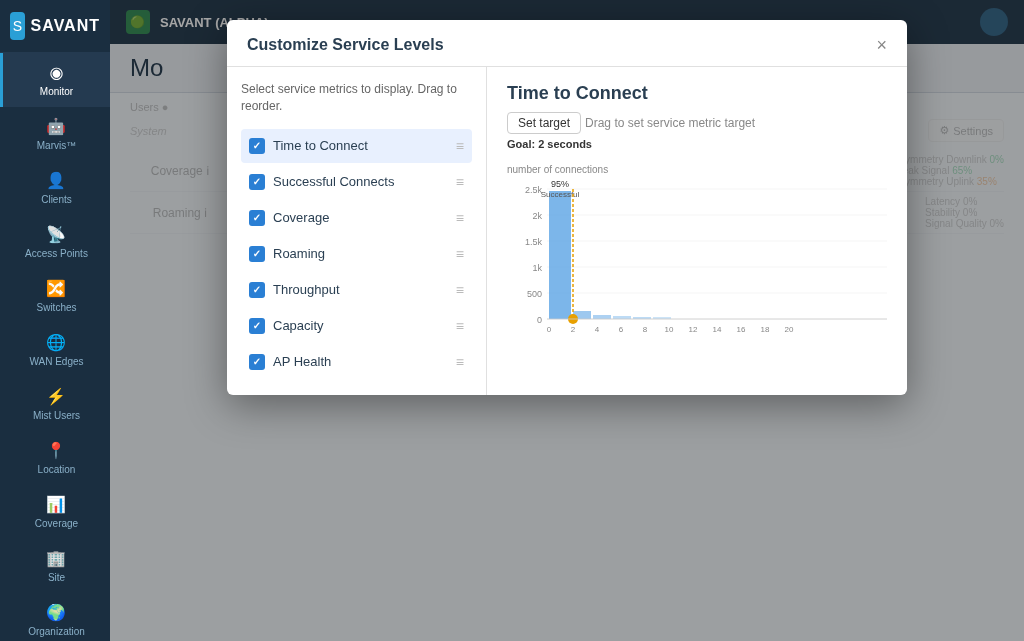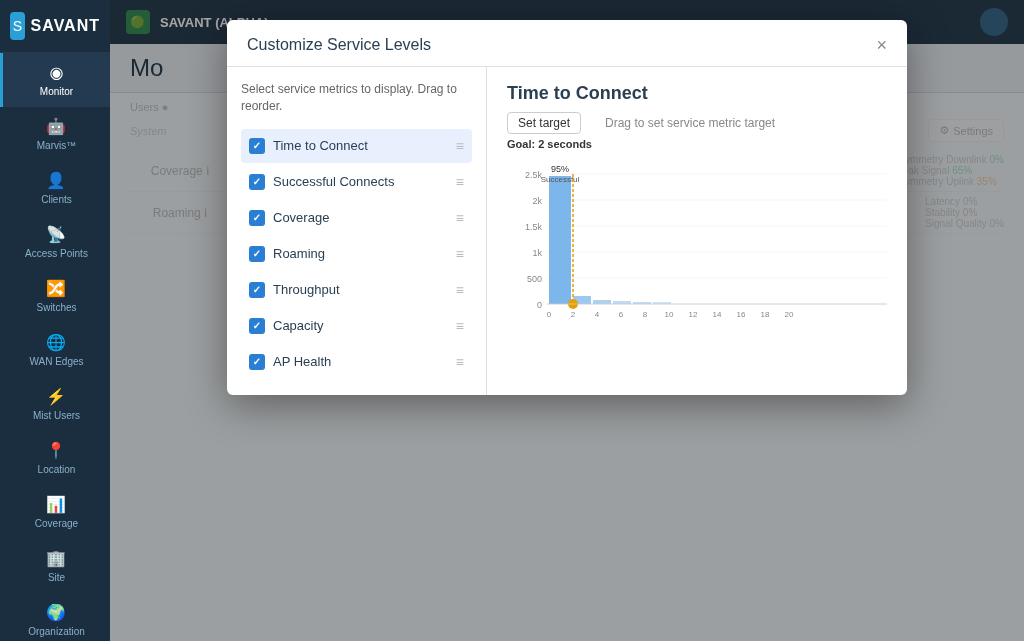--- a/index.html
+++ b/index.html
@@ -117,21 +117,21 @@
     }
     .modal-header {
       padding: 16px 20px 12px;
       border-bottom: 1px solid #e0e0e0;
       display: flex;
       align-items: center;
       justify-content: space-between;
     }
     .modal-title {
       font-size: 16px;
-      font-weight: 400;
+      font-weight: 700;
       color: #2a3f52;
     }
     .modal-close {
       font-size: 18px;
       color: #888;
       cursor: pointer;
       background: none;
       border: none;
       line-height: 1;
     }
@@ -200,21 +200,21 @@
     }
     .metric-detail-title {
       font-size: 18px;
       font-weight: 600;
       color: #2a3f52;
       margin-bottom: 8px;
     }
     .set-target-row {
       display: flex;
       align-items: center;
-      gap: 24px;
+      gap: 4px;
       margin-bottom: 4px;
     }
     .set-target-btn {
       background: white;
       border: 1px solid #ccc;
       border-radius: 4px;
       padding: 3px 10px;
       font-size: 12px;
       color: #333;
       cursor: pointer;
@@ -459,20 +459,21 @@
             <button class="set-target-btn">Set target</button>
             <span class="set-target-desc">Drag to set service metric target</span>
           </div>
 
           <p class="goal-text">
             <span>Goal:</span>
             <span>2 seconds</span>
           </p>
 
           <div class="chart-container">
+            <div class="chart-y-label">number of connections</div>
 
             <svg class="chart-svg" viewBox="0 0 380 160" preserveAspectRatio="none">
 
               <line x1="40" y1="10" x2="380" y2="10" stroke="#e8e8e8" stroke-width="0.5"></line>
               <line x1="40" y1="36" x2="380" y2="36" stroke="#e8e8e8" stroke-width="0.5"></line>
               <line x1="40" y1="62" x2="380" y2="62" stroke="#e8e8e8" stroke-width="0.5"></line>
               <line x1="40" y1="88" x2="380" y2="88" stroke="#e8e8e8" stroke-width="0.5"></line>
               <line x1="40" y1="114" x2="380" y2="114" stroke="#e8e8e8" stroke-width="0.5"></line>
               <line x1="40" y1="140" x2="380" y2="140" stroke="#e8e8e8" stroke-width="0.5"></line>
 

